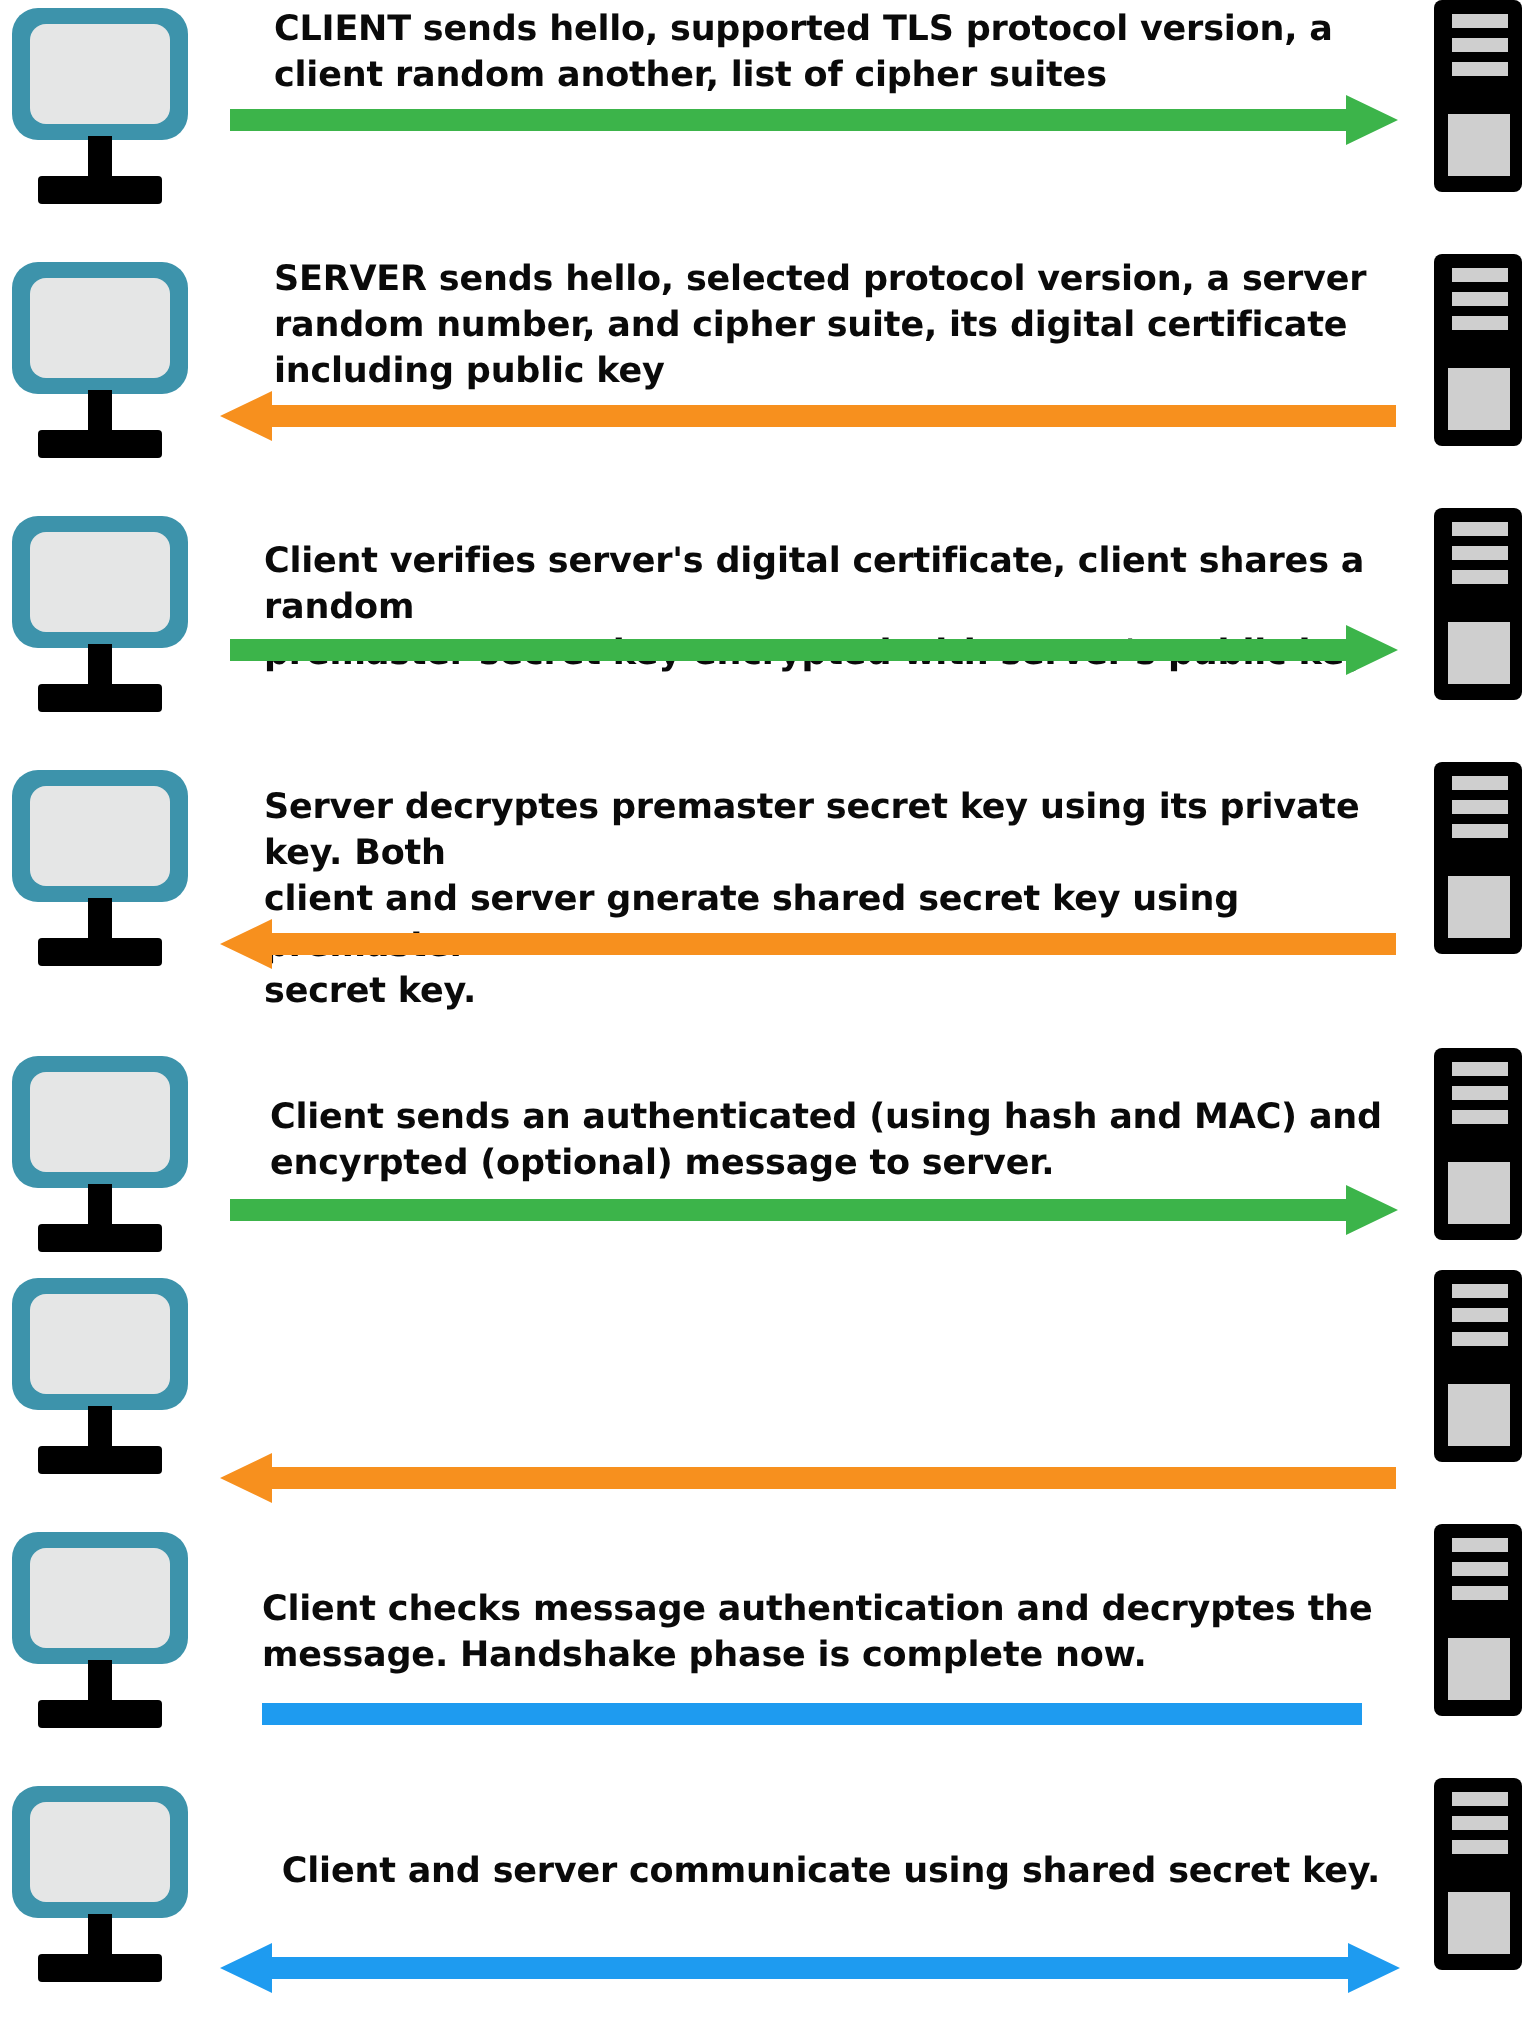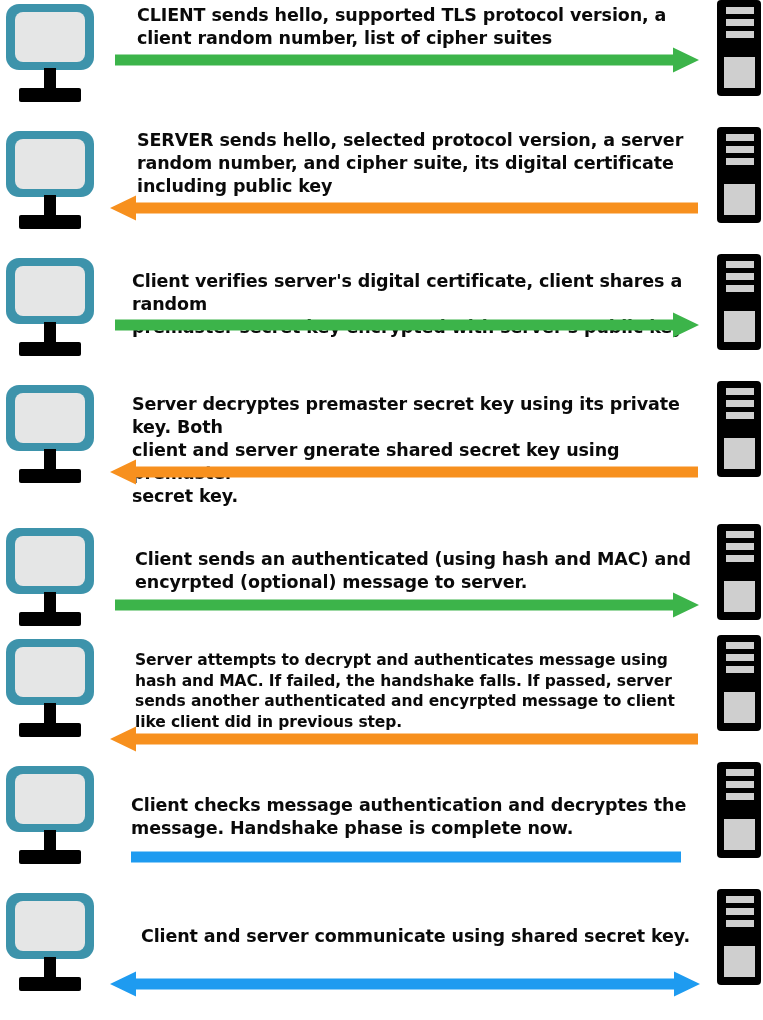--- a/index.html
+++ b/index.html
@@ -128,21 +128,21 @@
         <div class="client-neck"></div>
         <div class="client-base"></div>
       </div>
       <div class="server-icon">
         <div class="server-bar b1"></div>
         <div class="server-bar b2"></div>
         <div class="server-bar b3"></div>
         <div class="server-panel"></div>
       </div>
       <div class="msg size-lg" style="left:137px;top:4px;width:573px;">CLIENT sends hello, supported TLS protocol version, a
-client random number, list of cipher suites</div>
+client random another, list of cipher suites</div>
       <div class="arrow" style="left:115px;top:47px;width:584px;">
         <svg viewBox="0 0 584 26" preserveAspectRatio="none">
           <polygon points="0,7.5 558,7.5 558,0.5 584,13 558,25.5 558,18.5 0,18.5" fill="#3cb44a"></polygon>
         </svg>
       </div>
     </div>
     <div class="row" style="top: 127px;">
       <div class="client-icon">
         <div class="client-screen">
           <div class="client-screen-inner"></div>
@@ -239,24 +239,20 @@
         </div>
         <div class="client-neck"></div>
         <div class="client-base"></div>
       </div>
       <div class="server-icon">
         <div class="server-bar b1"></div>
         <div class="server-bar b2"></div>
         <div class="server-bar b3"></div>
         <div class="server-panel"></div>
       </div>
-      <div class="msg size-sm" style="left:135px;top:15px;width:577px;">Server attempts to decrypt and authenticates message using
-hash and MAC. If failed, the handshake falls. If passed, server
-sends another authenticated and encyrpted message to client
-like client did in previous step.</div>
       <div class="arrow" style="left:110px;top:91px;width:588px;">
         <svg viewBox="0 0 588 26" preserveAspectRatio="none">
           <polygon points="588,7.5 26,7.5 26,0.5 0,13 26,25.5 26,18.5 588,18.5" fill="#f7901e"></polygon>
         </svg>
       </div>
     </div>
     <div class="row" style="top: 762px;">
       <div class="client-icon">
         <div class="client-screen">
           <div class="client-screen-inner"></div>

